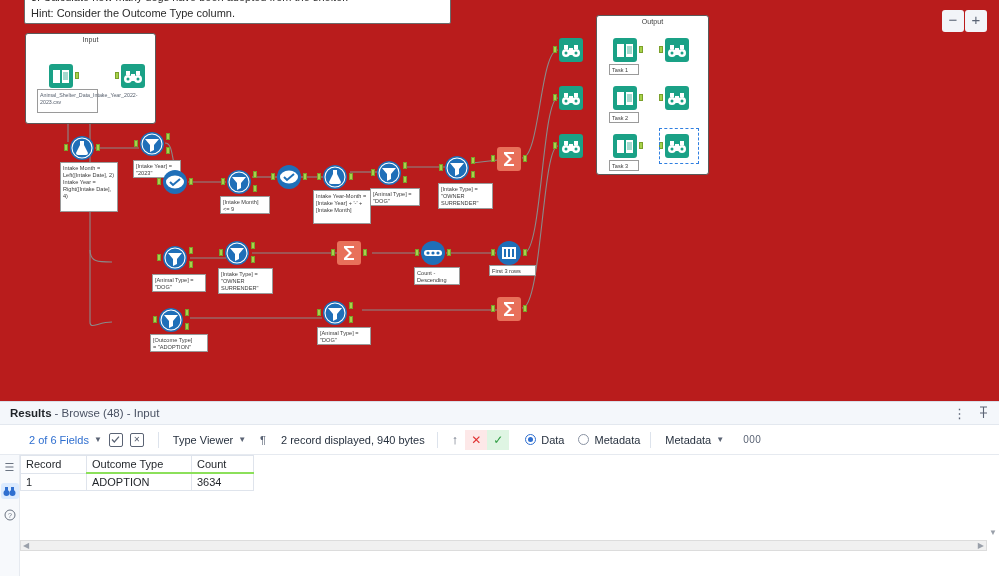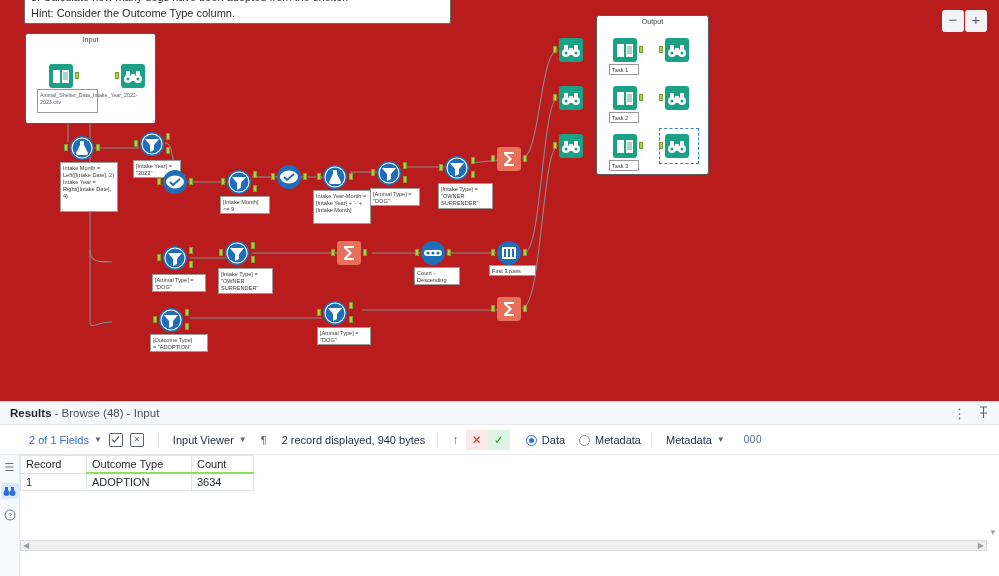--- a/index.html
+++ b/index.html
@@ -153,21 +153,21 @@
     background: #eef2f8; border-radius: 3px;
     padding: 0 7px; margin-left: 9px;
   }
   .search-wrap input {
     border: none; background: transparent; outline: none;
     font-family: "Liberation Sans", sans-serif; font-size: 11px;
     color: #27313f; width: 100%; margin-left: 5px;
   }
   .search-wrap input::placeholder { color: #8a93a3; }
   .radio-grp { display: flex; align-items: center; gap: 14px; margin-left: 16px; }
-  .radio { display: flex; align-items: flex-end; gap: 5px; font-size: 11px; color: #27313f; cursor: pointer;}
+  .radio { display: flex; align-items: flex-start; gap: 5px; font-size: 11px; color: #27313f; cursor: pointer;}
   .rdot { width: 11px; height: 11px; border-radius: 50%; border: 1.4px solid #2f6fd0; display:flex;align-items:center;justify-content:center; }
   .rdot.off { border-color: #8a93a3; }
   .rdot i { width: 5px; height: 5px; border-radius: 50%; background: #2f6fd0; display:block; }
   .tb-count { font-size: 10px; color: #5a6374; letter-spacing: .5px; margin-left: 12px;}
 
   .res-body { position: relative; height: 100px; background: #ffffff; }
   .res-rail {
     position: absolute; left: 0; top: 0; width: 20px; height: 122px;
     background: #f7f9fc; border-right: 1px solid #e6eaf0;
     display: flex; flex-direction: column; align-items: center; padding-top: 4px; gap: 8px;
@@ -702,34 +702,34 @@
         <span class="hdr-icon">
           <svg width="11" height="13" viewBox="0 0 11 13">
               <path d="M2 1 h7 M5.5 1 v6 M2 7 h7 M5.5 7 v5" stroke="#5a6374" stroke-width="1.1" fill="none"></path>
             </svg>
         </span>
       </div>
     </div>
 
     <div class="res-toolbar">
       <div class="tb-item tb-link">
-        <span>2 of 1 Fields</span>
+        <span>2 of 6 Fields</span>
         <span class="caret">▼</span>
       </div>
       <div class="tb-sq">
         <svg width="9" height="9" viewBox="0 0 9 9">
             <path d="M1 4.5 L3.3 7 L8 1.6" stroke="#5a6374" stroke-width="1.2" fill="none"></path>
           </svg>
       </div>
       <div class="tb-sq">
         <span style="font-size:8px;">✕</span>
       </div>
       <div class="tb-sep"></div>
       <div class="tb-item">
-        <span>Input Viewer</span>
+        <span>Type Viewer</span>
         <span class="caret">▼</span>
       </div>
       <div class="tb-item" style="color:#5a6374;">¶</div>
       <div class="tb-info" style="margin-left:8px;">2 record displayed, 940 bytes</div>
       <div class="tb-sep" style="margin-left:12px;"></div>
       <div class="tb-item" style="color:#5a6374;font-size:13px;">↑</div>
       <div class="btn-x">
         <span>✕</span>
       </div>
       <div class="btn-check">

